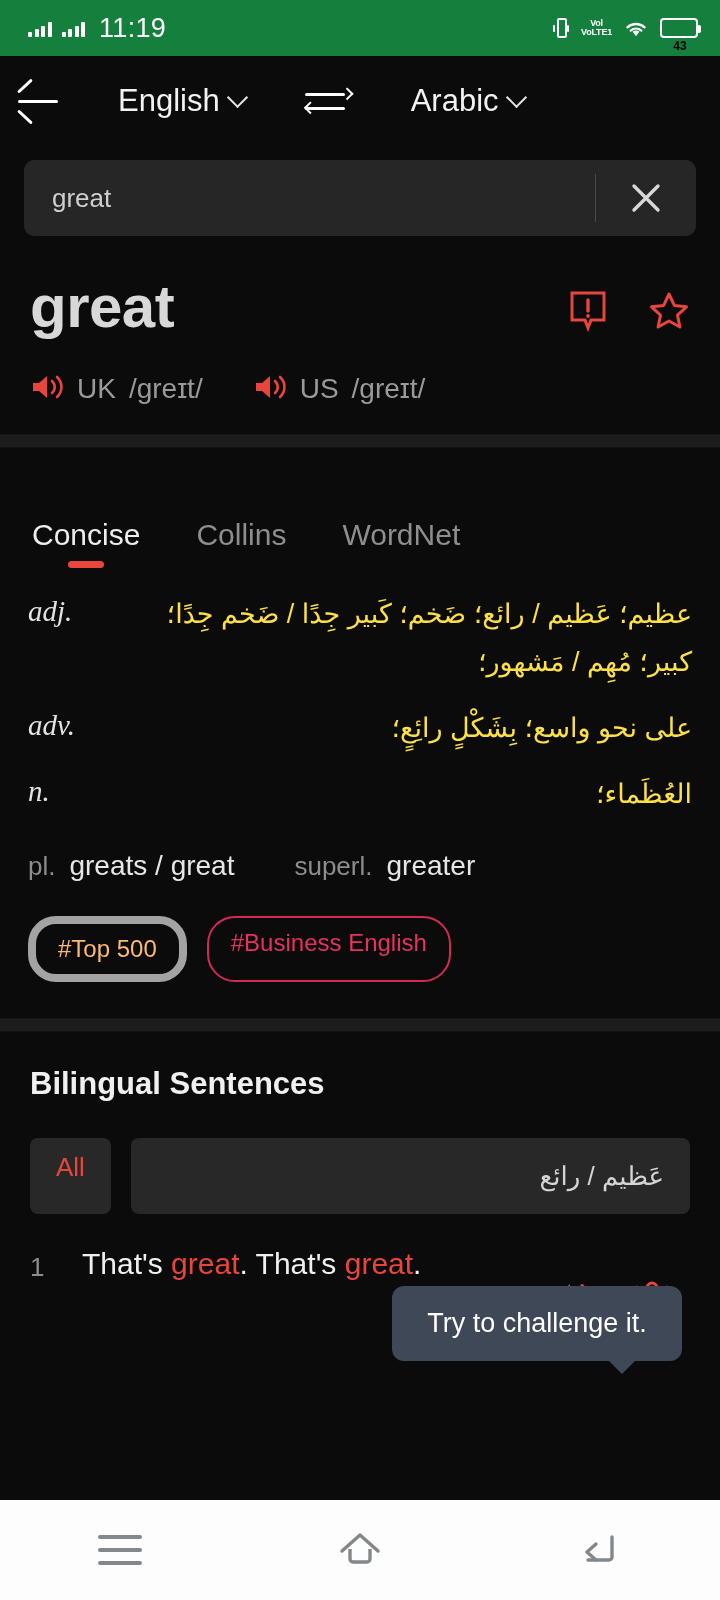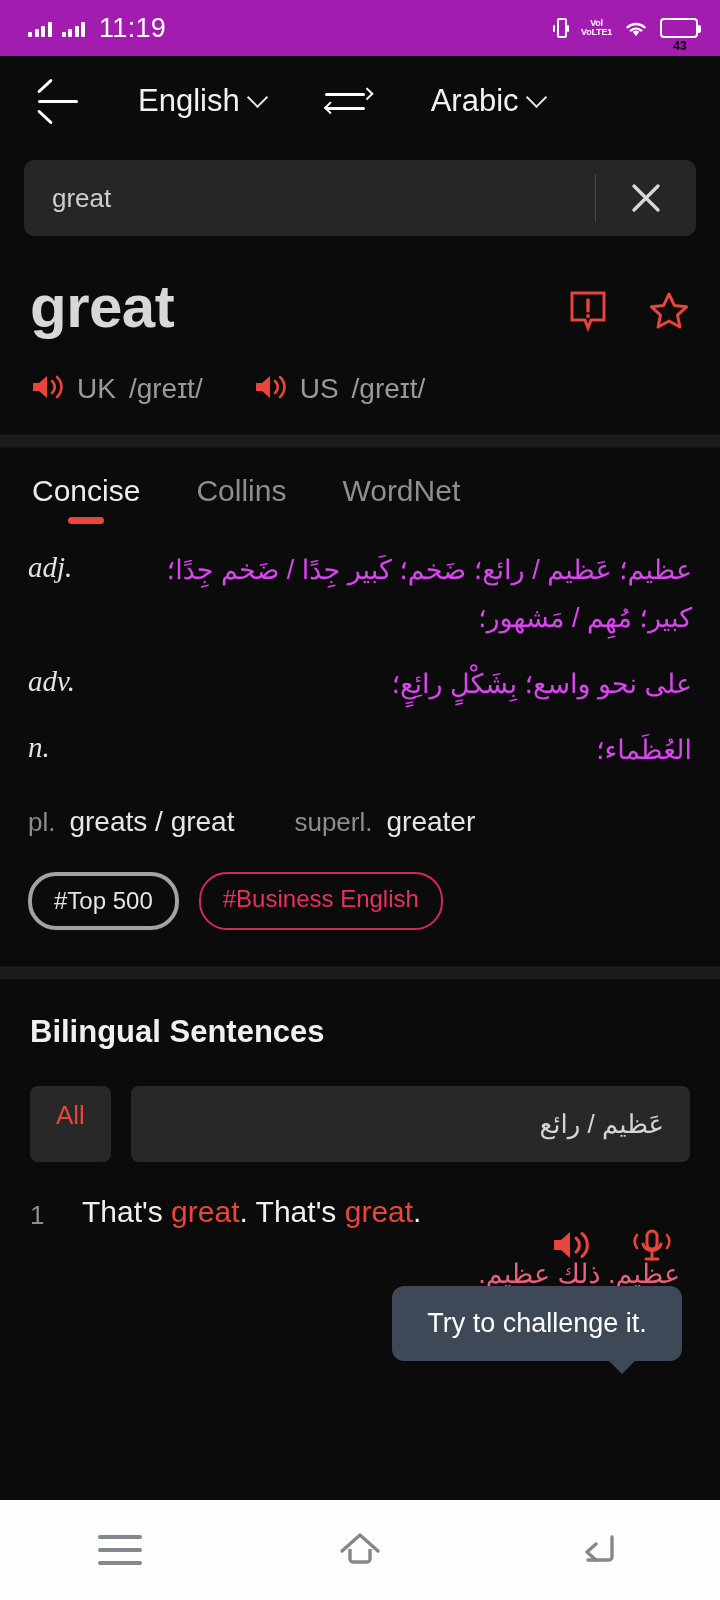--- a/index.html
+++ b/index.html
@@ -13,21 +13,21 @@
     position: relative;
     width: 720px; height: 1600px;
     background: #0b0b0b;
     display: flex;
     flex-direction: column;
   }
 
   
   .statusbar {
     height: 56px;
-    background: #a21caf;
+    background: #15803d;
     display: flex;
     align-items: center;
     padding: 0 22px 0 28px;
     flex: none;
   }
   .sb-left { display: flex; align-items: center; gap: 10px; }
   .sig { display: flex; align-items: flex-end; gap: 2.5px; height: 17px; }
   .sig i { display: block; width: 4px; background: #fff; border-radius: 1px; }
   .sig i:nth-child(1){height:5px}
   .sig i:nth-child(2){height:8px}
@@ -47,21 +47,21 @@
           display:flex; align-items:center; justify-content:center;}
   .batt:after { content:""; position:absolute; right:-5px; top:5px; width:3px; height:8px;
                 background:#fff; border-radius:0 2px 2px 0;}
   .batt .fill { position:absolute; left:2px; top:2px; bottom:2px; width:60%; background:#fff; border-radius:1px;}
   .batt span { position:relative; color:#000; font-size:12px; font-weight:700; z-index:2; padding-left:2px;margin-top:36px;}
 
   
   .langbar {
     height: 90px;
     display: flex; align-items: center;
-    padding: 0 34px;
+    padding: 0 14px;
     flex: none;
   }
   .backarrow { width:52px; height:40px; position:relative; cursor:pointer; flex:none;}
   .backarrow .shaft { position:absolute; left:4px; top:19px; width:40px; height:3px; background:#fff; border-radius:2px;}
   .backarrow .h1, .backarrow .h2 { position:absolute; left:4px; width:19px; height:3px; background:#fff; border-radius:2px;}
   .backarrow .h1 { top:10px; transform-origin:left center; transform:rotate(-43deg);}
   .backarrow .h2 { top:28px; transform-origin:left center; transform:rotate(43deg);}
   .lang {
     display:flex; align-items:center; gap:10px;
     color:#f2f2f2; font-size:31px; font-weight:400;
@@ -101,50 +101,50 @@
   .hw-icons { margin-left:auto; display:flex; align-items:center; gap:40px; padding-top:18px;}
   .pron-row { display:flex; align-items:center; gap:14px; margin-top:30px; }
   .pron { display:flex; align-items:center; gap:13px; cursor:pointer; }
   .pron + .pron { margin-left: 36px; text-align: right; }
   .pron .txt { color:#9a9a9a; font-size:28px; }
 
   
   .band { height:14px; background:#1c1c1c; border-top:1px solid #141414; border-bottom:1px solid #141414; flex:none;}
 
   
-  .tabs { display:flex; align-items:flex-start; padding: 26px 32px 0; gap:56px; flex:none;}
+  .tabs { display:flex; align-items:flex-start; padding: 26px 32px 0; gap:56px; flex:none;margin-top:44px;}
   .tab { position:relative; cursor:pointer; padding-bottom:16px; }
   .tab .lbl { font-size:30px; color:#8e8e8e; }
   .tab.active .lbl { color:#ededed; }
   .tab.active:after {
     content:""; position:absolute; left:50%; transform:translateX(-50%);
     bottom:0; width:36px; height:7px; background:#e8453c; border-radius:4px;
   }
 
   
   .defs { padding: 22px 28px 0; flex:none; }
   .defrow { display:flex; align-items:flex-start; margin-bottom: 18px; }
   .pos {
     color:#e3e3e3; font-family:"Liberation Serif", serif;
     font-style:italic; font-size:29px; width:78px; flex:none; padding-top:5px;
   }
   .ar {
-    flex:1; direction:rtl; text-align:right; color:#d946ef;
+    flex:1; direction:rtl; text-align:right; color:#fde047;
     font-size:27px; line-height:48px; padding-left:14px;
   }
   .infl { padding: 14px 28px 0; display:flex; flex-wrap:wrap; align-items:center;
           column-gap:20px; row-gap:14px; flex:none; }
   .infl .k { color:#8d8d8d; font-size:26px; }
   .infl .v { color:#e6e6e6; font-size:28px; margin-right:40px; }
   .infl .pair { display:flex; align-items:baseline; gap:14px; }
 
   
   .tags { display:flex; gap:20px; padding: 34px 28px 0; flex:none;}
   .tag { border-radius:28px; padding: 11px 22px; font-size:24px; cursor:pointer; }
-  .tag.blue { border:4px solid #a3a3a3; color:#e5e5e5; }
+  .tag.blue { border:8px solid #a3a3a3; color:#fdba74; }
   .tag.pink { border:2px solid #d32a55; color:#e6325f; }
 
   
   .bl { padding: 34px 30px 0; flex:none;}
   .bl-title { color:#f0f0f0; font-size:31px; font-weight:700; }
   .chips { display:flex; gap:20px; margin-top:36px; }
   .chip { background:#282828; border-radius:8px; padding:14px 26px; font-size:26px; color:#d5d5d5; cursor:pointer;}
   .chip.active { color:#e8453c; }
   .chip.ar { direction:rtl; }
 

